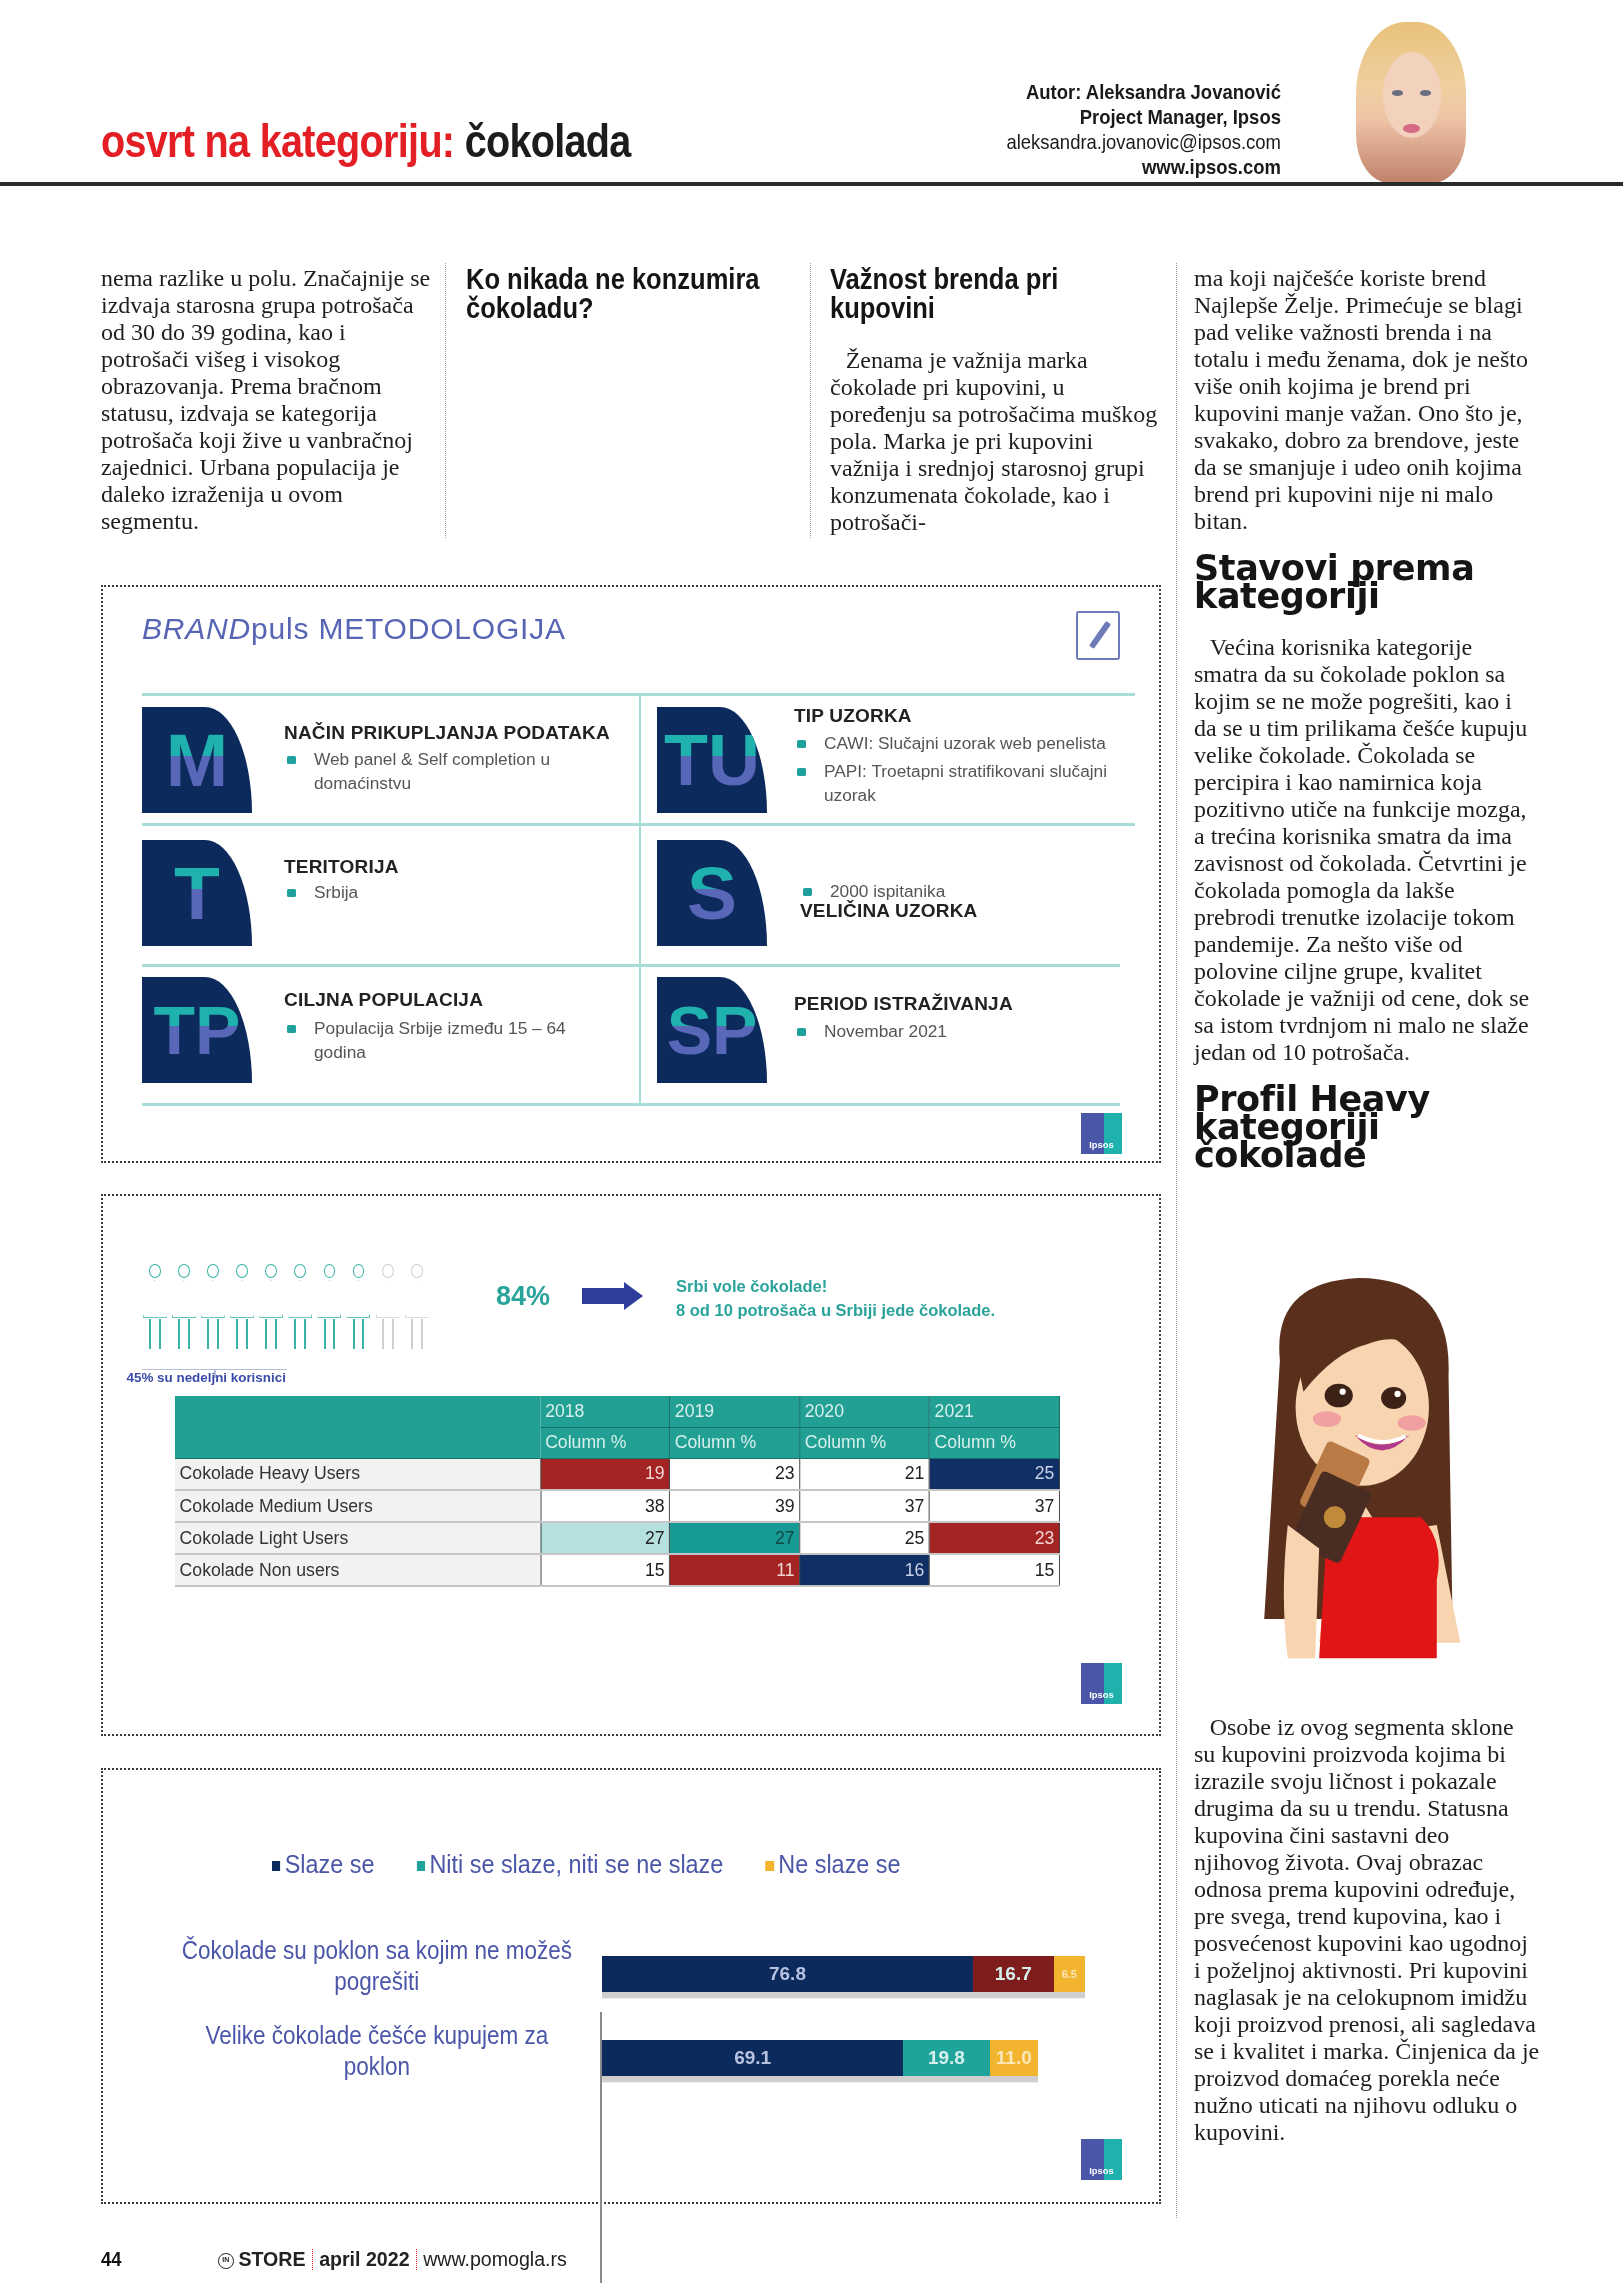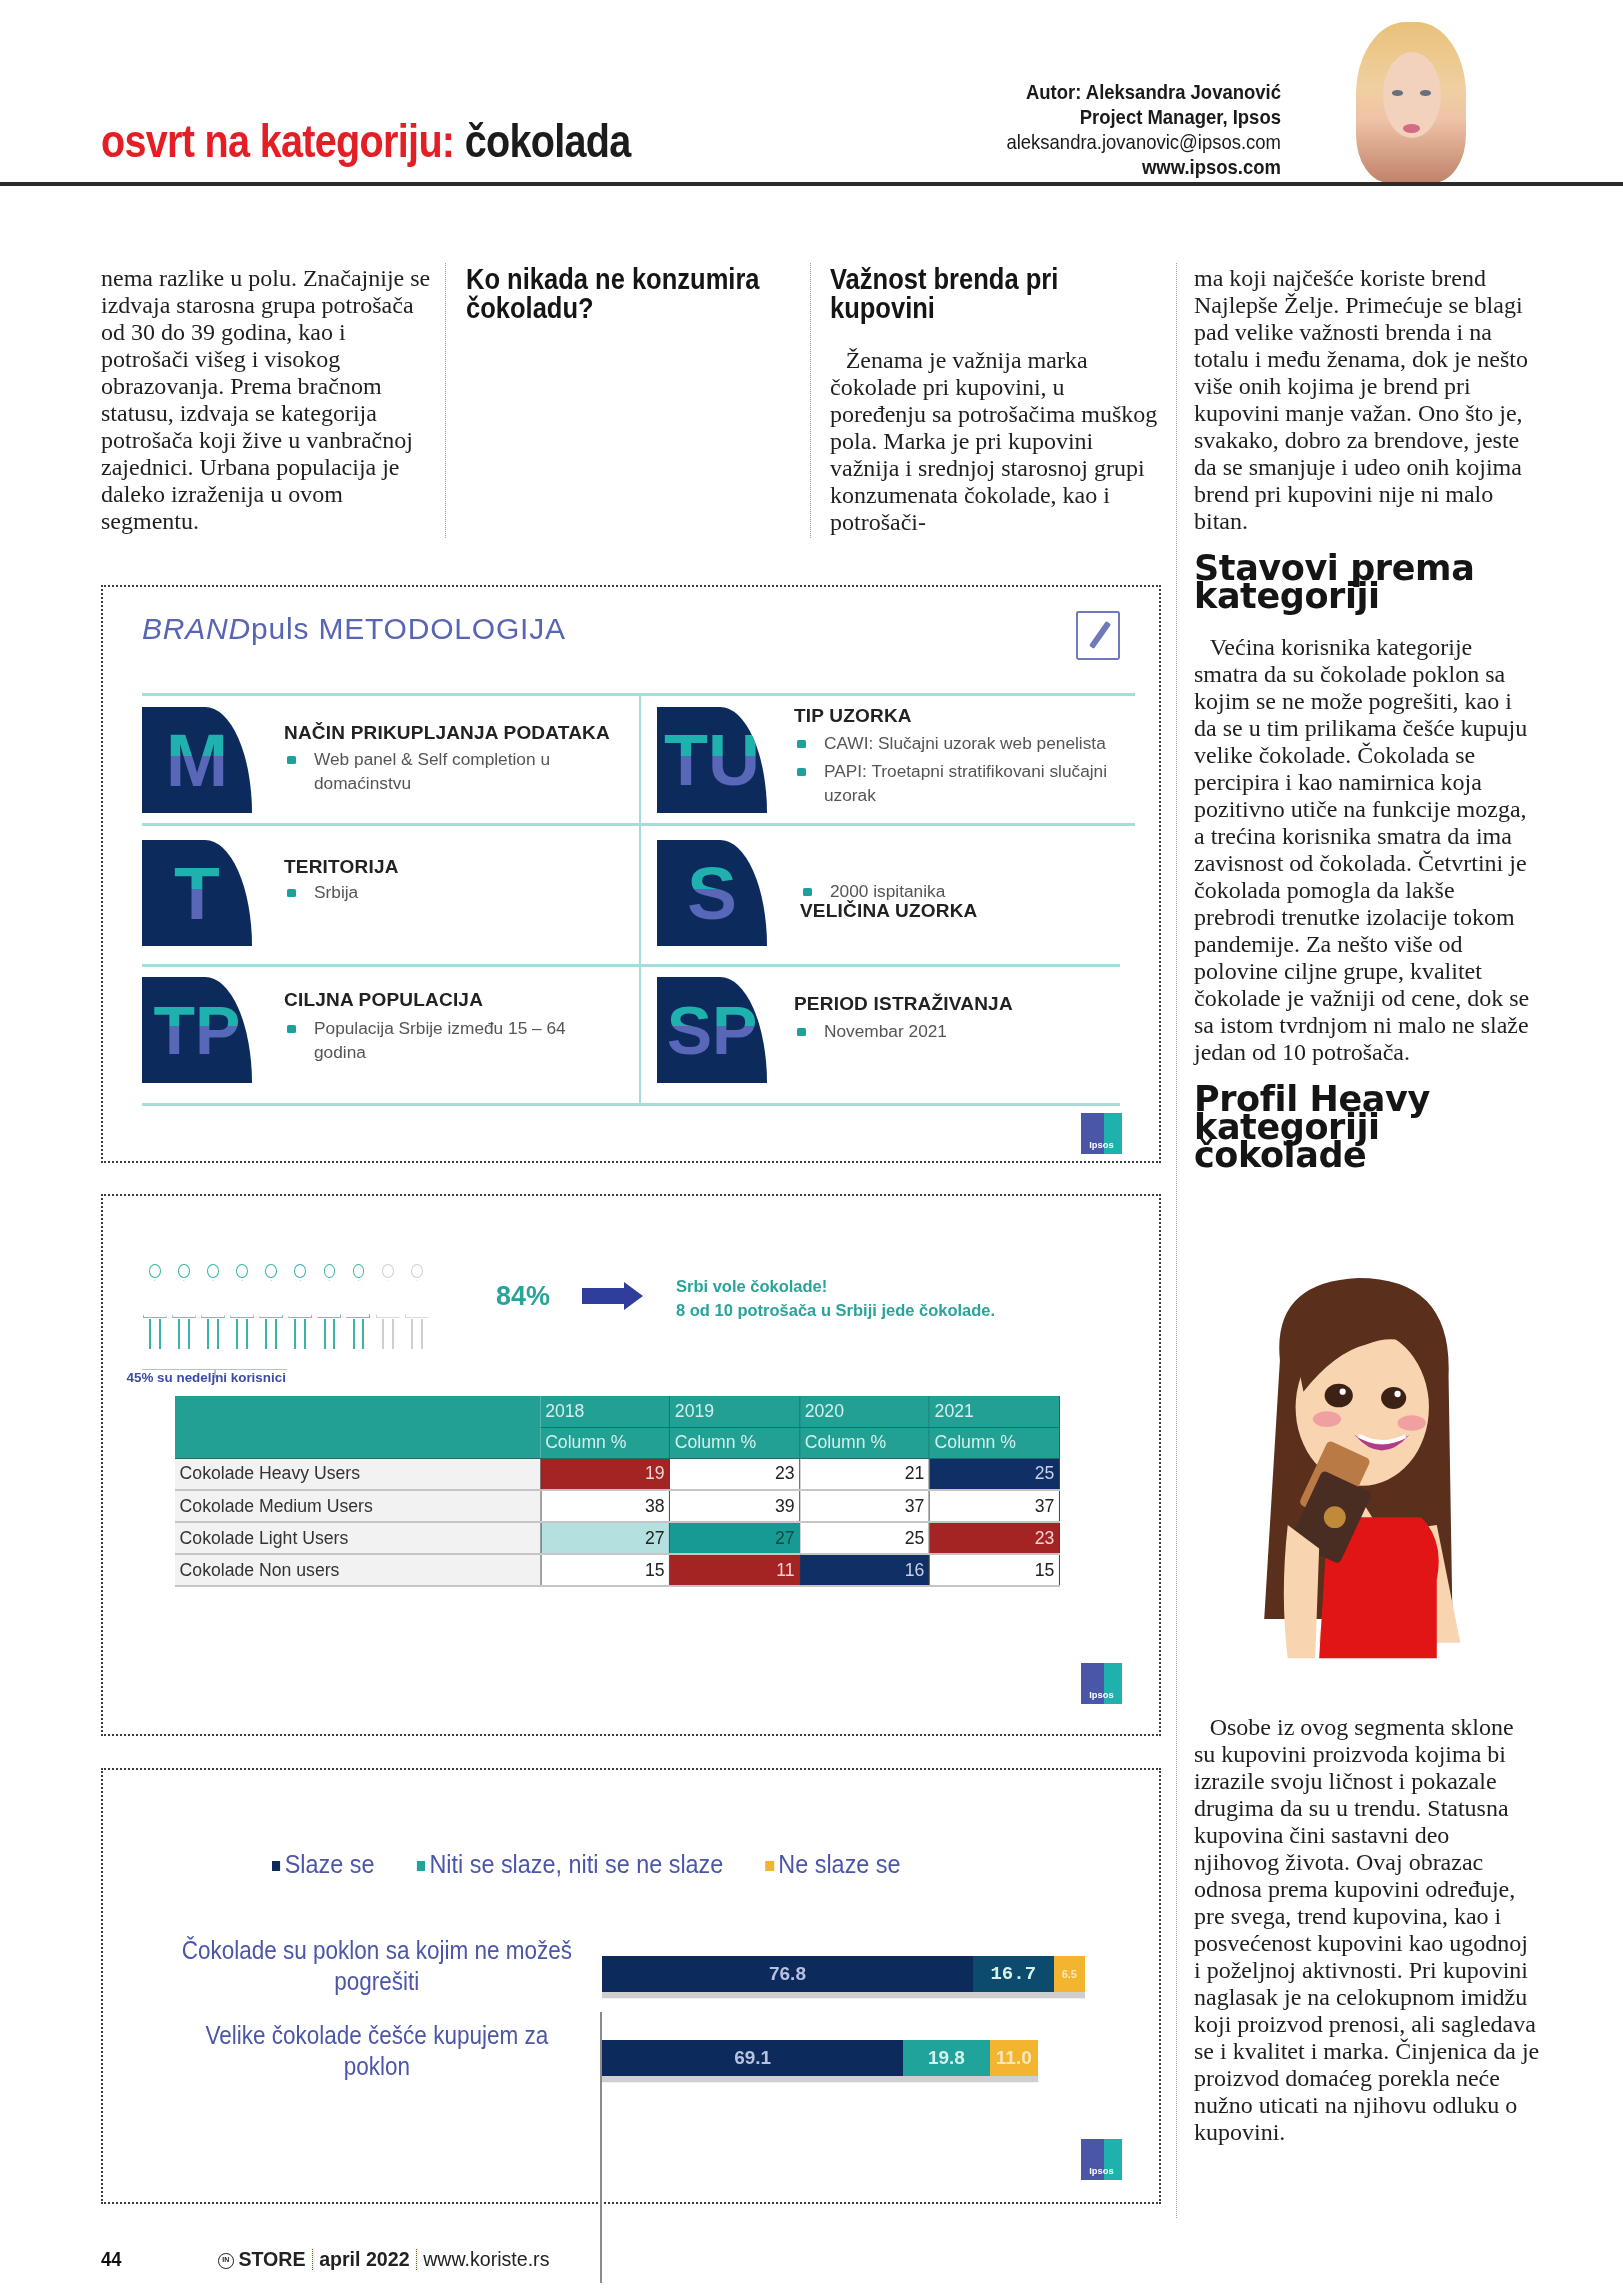--- a/index.html
+++ b/index.html
@@ -333,33 +333,33 @@
   </div>
   <div class="q-label" style="left:6.3px; top:250px;">
     <div>Velike čokolade češće kupujem za</div>
       <div>poklon</div>
   </div>
 
   <div class="axis"></div>
 
   <div class="bar" style="top:186px; width:483px;">
     <div class="seg" style="width:76.8%; background:#0c2a5c; color:#b7c1e0;">76.8</div>
-    <div class="seg" style="width:16.7%; background:#0c4a6e; color:#d5f0ed;font-family:Liberation Mono, monospace;">16.7</div>
+    <div class="seg" style="width:16.7%; background:#7f1d1d; color:#d5f0ed;">16.7</div>
     <div class="seg" style="width:6.5%; background:#f3b52f; color:#fbe7b7; font-size:11px;">6.5</div>
   </div>
   <div class="bar" style="top:270px; width:436px;">
     <div class="seg" style="width:69.1%; background:#0c2a5c; color:#b7c1e0;">69.1</div>
     <div class="seg" style="width:19.8%; background:#1fa39a; color:#d5f0ed;">19.8</div>
     <div class="seg" style="width:11.1%; background:#f3b52f; color:#fbe7b7;">11.0</div>
   </div>
 
   <div class="ipsos-logo" style="left:978px; top:369px;">Ipsos</div>
 </div>
 
 <div class="footer-num">44</div>
 <div class="footer">
   <span class="logo"><span class="in">IN</span><span>STORE</span></span>
   <span class="dsep"></span>
   <span class="issue">april 2022</span>
   <span class="dsep"></span>
-  <span>www.koriste.rs</span>
+  <span>www.pomogla.rs</span>
 </div>
 
 
 </body></html>

